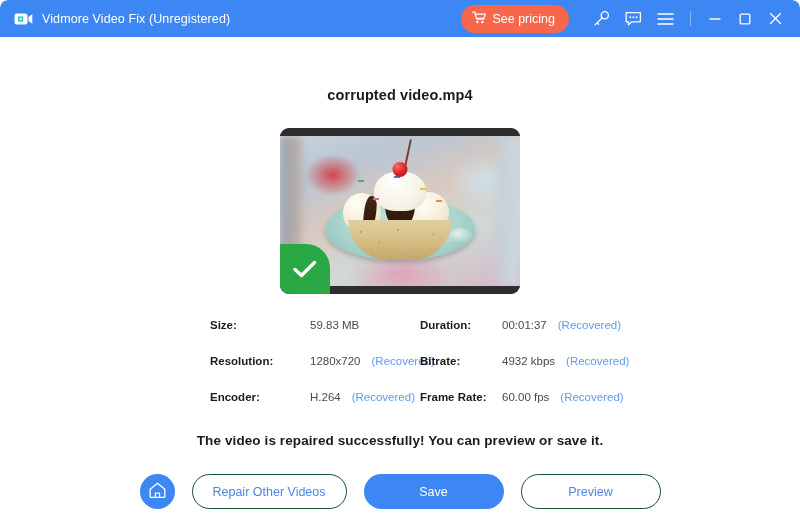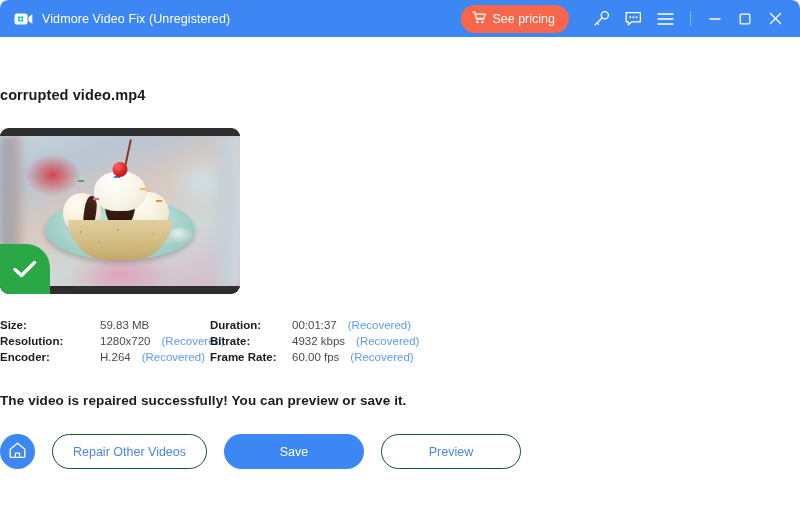--- a/index.html
+++ b/index.html
@@ -92,20 +92,21 @@
     cursor: pointer;
   }
 
   
   .content {
     flex: 1 1 auto;
     background: #ffffff;
     position: relative;
     display: flex;
     flex-direction: column;
+    align-items: center;
   }
 
   .file-title {
     margin-top: 50px;
     font-size: 14.5px;
     font-weight: bold;
     color: #1b1b1b;
     letter-spacing: 0.1px;
   }
 
@@ -296,21 +297,21 @@
     justify-content: center;
     z-index: 5;
   }
 
   
   .info {
     margin-top: 25px;
     width: 380px;
     display: grid;
     grid-template-columns: 100px 110px 82px auto;
-    row-gap: 4px;
+    row-gap: 24px;
     font-size: 11.5px;
   }
   .info-label {
     font-weight: bold;
     color: #1b1b1b;
     white-space: nowrap;
   }
   .info-value {
     color: #4a4a4a;
     white-space: nowrap;

